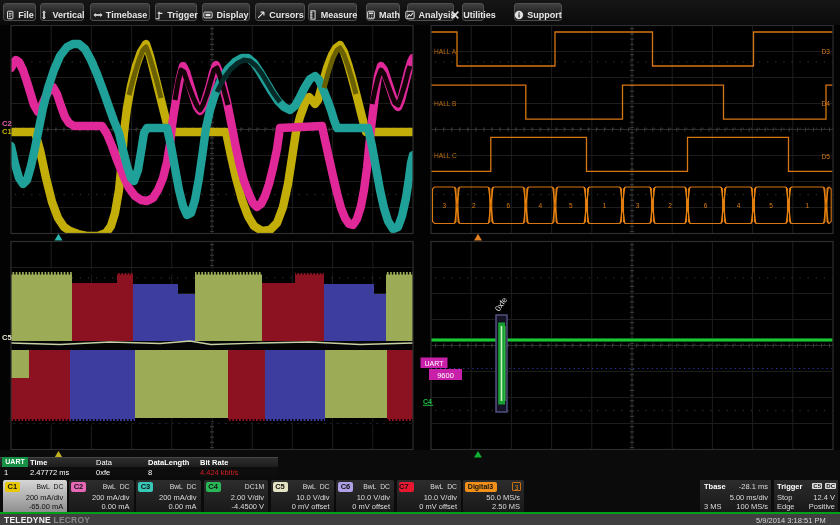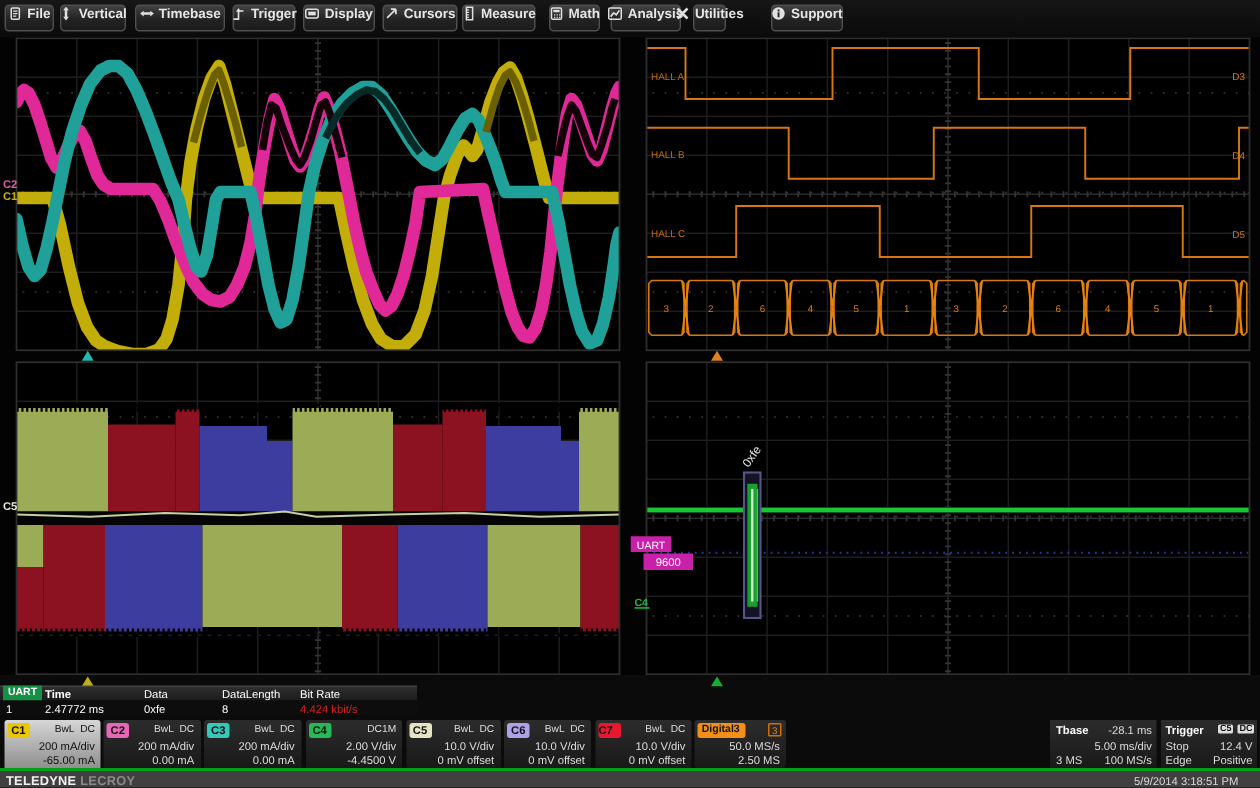--- a/index.html
+++ b/index.html
@@ -1,18 +1,18 @@
 <!DOCTYPE html>
 <html><head><meta charset="utf-8"><style>
 * { margin:0; padding:0; box-sizing:border-box; }
 body { width:840px; height:525px; background:#030303; font-family:"Liberation Sans", sans-serif; overflow:hidden; }
 #scr { position:relative; width:840px; height:525px; background:#030303; }
 .mbtn { position:absolute; top:3px; height:17.5px; background:linear-gradient(#414141,#232323 55%,#1b1b1b);
   border:1px solid #4f4f4f; border-radius:3px; color:#e6e6e6; font-size:9px; font-weight:bold;
-  display:flex; align-items:flex-start; justify-content:center; white-space:nowrap; }
+  display:flex; align-items:flex-end; justify-content:center; white-space:nowrap; }
 </style></head>
 <body>
 <div id="scr">
 <svg width="840" height="525" viewBox="0 0 840 525" font-family="Liberation Sans, sans-serif" style="position:absolute;left:0;top:0">
 <defs>
 <clipPath id="cq1">
           <rect x="11" y="25.5" width="402" height="208"></rect>
         </clipPath>
 <clipPath id="cq3">
           <rect x="11" y="241.5" width="402" height="208"></rect>
@@ -265,22 +265,22 @@
 <div style="position:absolute;left:0;top:449.8px;width:840px;height:75.2px;background:#0b0b0b"></div>
 <svg width="840" height="9" viewBox="0 0 840 9" style="position:absolute;left:0;top:449.5px">
       <polygon points="54.5,7.5 62.5,7.5 58.5,1" fill="#c0b020"></polygon>
       <polygon points="474,7.5 482,7.5 478,1" fill="#10b030"></polygon>
     </svg>
 <div style="position:absolute;left:0;top:456.5px;width:278px;height:20px;font-size:7.5px;color:#fff">
 <div style="position:absolute;left:0;top:0;width:278px;height:10.5px;background:linear-gradient(#2e2e2e,#1c1c1c);border-top:1px solid #444"></div>
 <div style="position:absolute;left:2px;top:0.8px;width:26px;height:9.5px;background:#169044;text-align:center;font-weight:bold;font-size:7px;line-height:9.5px">UART</div>
 <div style="position:absolute;left:30px;top:1.2px;font-weight:bold">Time</div>
 <div style="position:absolute;left:96px;top:1.2px;font-weight:normal">Data</div>
-<div style="position:absolute;left:148px;top:1.2px;font-weight:normal">DataLength</div>
-<div style="position:absolute;left:200px;top:1px;font-weight:normal">Bit Rate</div>
+<div style="position:absolute;left:148px;top:1.2px;font-weight:bold">DataLength</div>
+<div style="position:absolute;left:200px;top:1px;font-weight:bold">Bit Rate</div>
 <div style="position:absolute;left:0;top:10.5px;width:278px;height:9.5px;background:#0d0d0d"></div>
 <div style="position:absolute;left:4px;top:11px">1</div>
 <div style="position:absolute;left:30px;top:11px">2.47772 ms</div>
 <div style="position:absolute;left:96px;top:11px">0xfe</div>
 <div style="position:absolute;left:148px;top:11px">8</div>
 <div style="position:absolute;left:200px;top:11px;color:#d42020">4.424 kbit/s</div>
 </div>
 <div style="position:absolute;left:2.8px;top:480px;width:64.5px;height:32px;background:linear-gradient(#d6d6d6,#8f8f8f);border-radius:2px 2px 0 0;font-size:7.5px;color:#111">
 <div style="position:absolute;left:2px;top:1.5px;width:15px;height:10px;background:#e8c800;color:#111;border-radius:2px;text-align:center;font-weight:bold;font-size:7.5px;line-height:10px">C1</div>
 <div style="position:absolute;right:4px;top:2.5px;font-size:6.8px">BᴡL&nbsp; DC</div>

